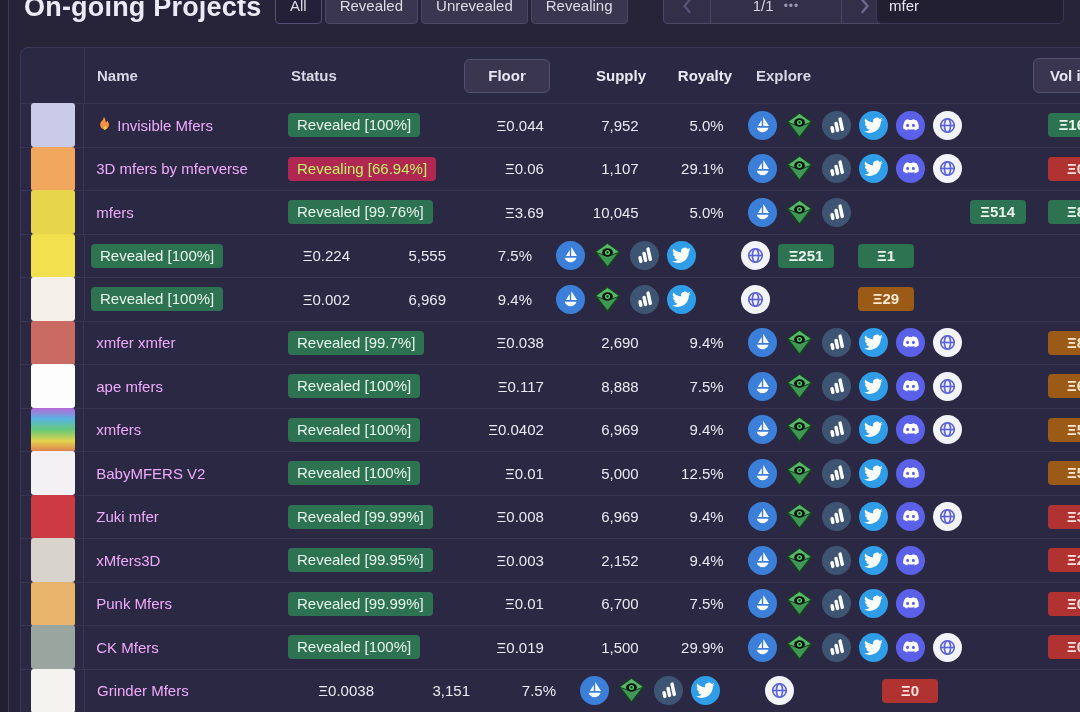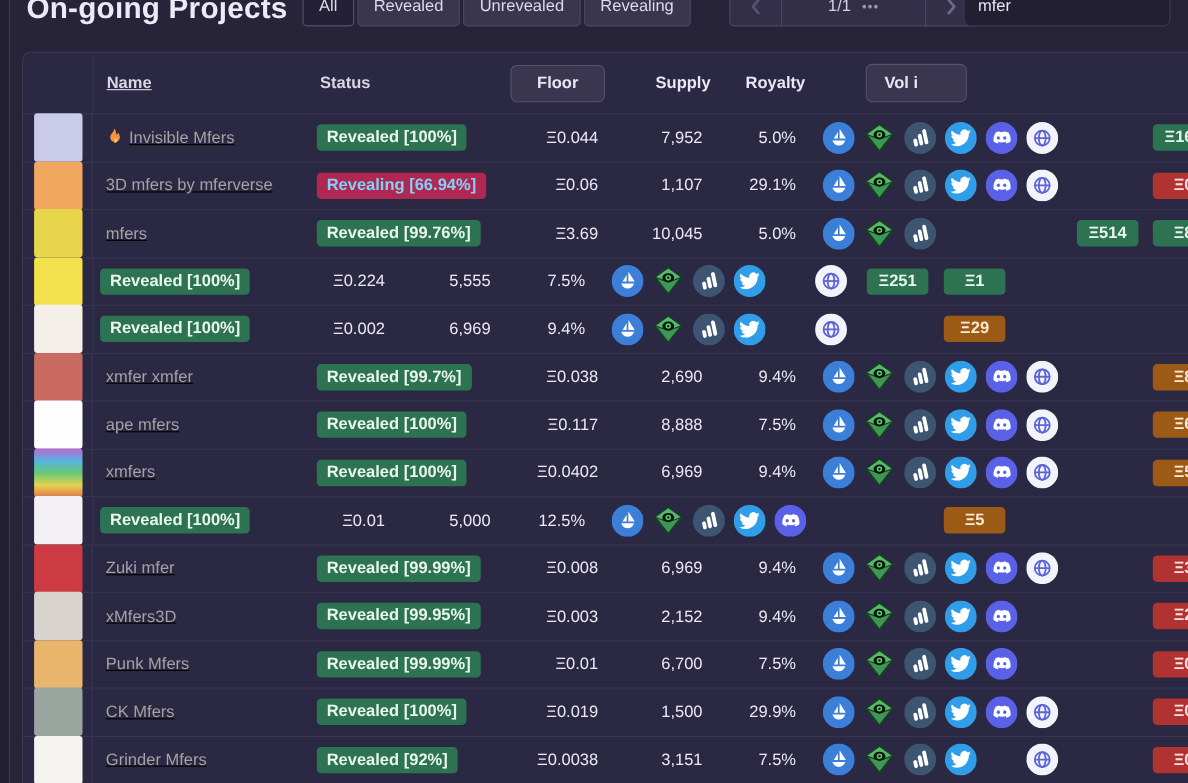--- a/index.html
+++ b/index.html
@@ -22,36 +22,36 @@
     border-radius:6px;box-sizing:border-box;display:flex;align-items:center;}
   .search input{flex:1;background:transparent;border:none;outline:none;color:#e9e7f2;font-size:15px;
     padding:0 0 0 12px;font-family:"Liberation Sans",sans-serif;}
   
   .table{position:absolute;left:20px;top:47px;width:1093px;background:#2b2843;border:1px solid #3b3757;
     border-radius:8px 8px 0 0;box-sizing:content-box;}
   .hrow{height:55px;display:flex;align-items:center;color:#d9d7e6;font-weight:700;font-size:15px;}
   .row{height:42.5px;display:flex;align-items:center;border-top:1px solid #393551;font-size:15px;}
   .c-av{width:64px;align-self:stretch;display:flex;align-items:center;border-right:1px solid #393551;box-sizing:border-box;}
   .avatar{width:44px;height:44px;border-radius:3px;margin-left:10px;}
-  .c-name{width:200px;padding-left:12px;box-sizing:border-box;display:flex;align-items:center;gap:6px;text-decoration:underline;}
-  .name-link{color:#a3a3a3;cursor:pointer;text-align:center;}
+  .c-name{width:200px;padding-left:12px;box-sizing:border-box;display:flex;align-items:center;gap:6px;}
+  .name-link{color:#f0abfc;cursor:pointer;text-align:center;}
   .c-status{width:176px;padding-left:6px;box-sizing:border-box;}
-  .badge{display:inline-block;padding:3px 9px 4px;border-radius:4px;font-weight:700;font-size:15px;}
+  .badge{display:inline-block;padding:3px 9px 4px;border-radius:4px;font-weight:400;font-size:15px;}
   .b-revealed{background:#2d7351;color:#e9f6ee;}
-  .b-revealing{background:#b02851;color:#7dd3fc;}
+  .b-revealing{background:#b02851;color:#bef264;}
   .b-green{background:#2d7351;color:#e9f6ee;}
   .b-orange{background:#9c5a17;color:#ffe9d2;}
   .b-red{background:#b13331;color:#ffe2de;}
   .c-floor{width:89px;text-align:right;color:#eae9f3;}
   .c-supply{width:96px;text-align:right;color:#eae9f3;}
   .c-royalty{width:86px;text-align:right;color:#eae9f3;}
   .c-explore{width:246px;padding-left:24px;box-sizing:border-box;display:flex;align-items:center;}
   .slot{width:37px;height:30px;display:flex;align-items:center;}
   .slot svg{display:block;cursor:pointer;}
-  .c-volprev{width:66px;display:flex;justify-content:flex-end;}
+  .c-volprev{width:66px;display:flex;}
   .c-vollast{width:70px;display:flex;justify-content:flex-end;padding-right:10px;box-sizing:content-box;}
   .volbadge{padding:3px 10px 4px;border-radius:4px;font-weight:700;font-size:15px;min-width:36px;text-align:center;}
   .hbtn{background:#3a364f;border:1px solid #565170;border-radius:6px;color:#e8e6f2;font-weight:700;font-size:15px;
     display:flex;align-items:center;cursor:pointer;box-sizing:border-box;}
   .floor-btn{width:96px;height:34px;justify-content:center;margin-left:3px;}
   .vol-cell{position:relative;width:70px;height:55px;}
   .vol-btn{position:absolute;left:-11px;top:10px;width:92px;height:35px;padding-left:16px;}
 </style>
 </head>
 <body>
@@ -92,20 +92,21 @@
 <div class="table">
   <div class="hrow">
     <div class="c-av"></div>
     <div class="c-name">Name</div>
     <div class="c-status">Status</div>
     <div class="c-floor" style="display:flex;justify-content:flex-end;">
       <div class="hbtn floor-btn">Floor</div>
     </div>
     <div class="c-supply">Supply</div>
     <div class="c-royalty">Royalty</div>
+    <div class="c-explore">Explore</div>
     <div class="c-volprev"></div>
     <div class="vol-cell">
       <div class="hbtn vol-btn">Vol i</div>
     </div>
   </div>
   <div id="rows">
       <div class="row">
         <div class="c-av">
           <div class="avatar" style="background: rgb(201, 203, 232);"></div>
         </div>
@@ -623,20 +624,23 @@
         </div>
         <div class="c-volprev"></div>
         <div class="c-vollast">
           <span class="volbadge b-orange">Ξ5</span>
         </div>
       </div>
       <div class="row">
         <div class="c-av">
           <div class="avatar" style="background: rgb(243, 241, 244);"></div>
         </div>
+        <div class="c-name">
+          <span class="name-link">BabyMFERS V2</span>
+        </div>
         <div class="c-status"><span class="badge b-revealed">Revealed [100%]</span></div>
         <div class="c-floor">Ξ0.01</div>
         <div class="c-supply">5,000</div>
         <div class="c-royalty">12.5%</div>
         <div class="c-explore">
           <div class="slot">
             <svg width="29" height="29" viewBox="0 0 30 30">
               <circle cx="15" cy="15" r="15" fill="#3b7fd9"></circle>
               <path d="M15.8 6.2l5.9 9.3h-5.9z" fill="#fff"></path>
               <path d="M14.2 9.2l-3.9 6.3h3.9z" fill="#fff"></path>
@@ -941,21 +945,20 @@
           <span class="volbadge b-red">Ξ0</span>
         </div>
       </div>
       <div class="row">
         <div class="c-av">
           <div class="avatar" style="background: rgb(245, 243, 239);"></div>
         </div>
         <div class="c-name">
           <span class="name-link">Grinder Mfers</span>
         </div>
-        <div class="c-status"><span class="badge b-revealed">Revealed [92%]</span></div>
         <div class="c-floor">Ξ0.0038</div>
         <div class="c-supply">3,151</div>
         <div class="c-royalty">7.5%</div>
         <div class="c-explore">
           <div class="slot">
             <svg width="29" height="29" viewBox="0 0 30 30">
               <circle cx="15" cy="15" r="15" fill="#3b7fd9"></circle>
               <path d="M15.8 6.2l5.9 9.3h-5.9z" fill="#fff"></path>
               <path d="M14.2 9.2l-3.9 6.3h3.9z" fill="#fff"></path>
               <path d="M9 17.2h12.2c-.9 2.9-3.3 4.7-6.1 4.7s-5.2-1.8-6.1-4.7z" fill="#fff"></path>

